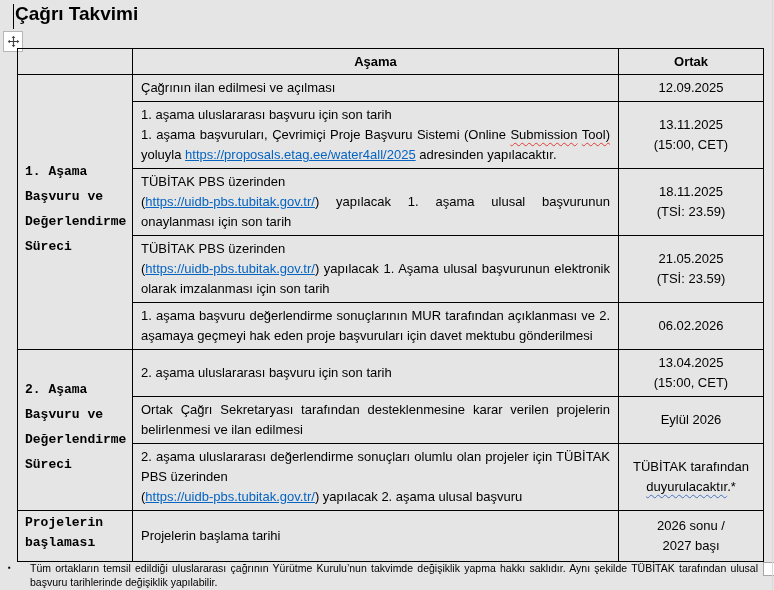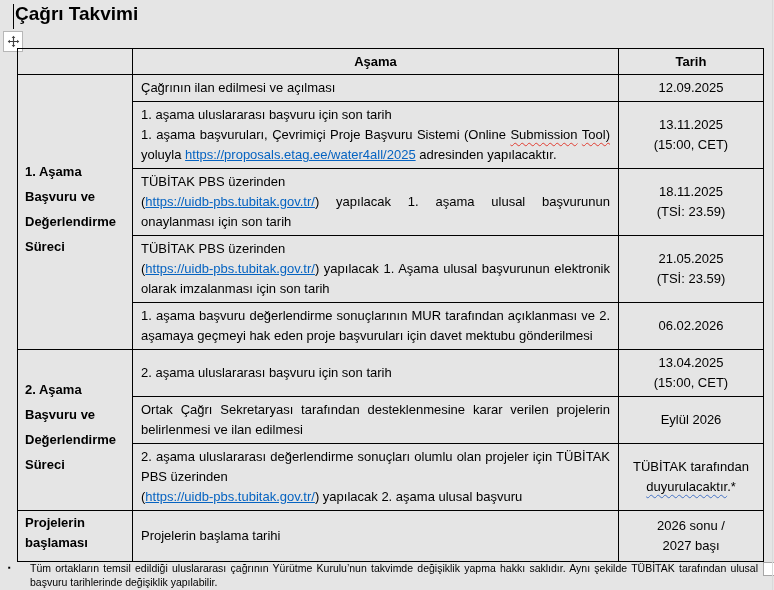--- a/index.html
+++ b/index.html
@@ -16,21 +16,21 @@
   .resize-handle{position:absolute;left:763px;top:562px;width:12px;height:12px;background:#fff;
                  border:1px solid #a6a6a6;}
   .right-edge{position:absolute;right:1px;top:0;width:1px;height:590px;background:#d9d9d9;}
 
   
   table.cal{position:absolute;left:17px;top:48px;width:746px;border-collapse:collapse;table-layout:fixed;}
   table.cal td{border:1.5px solid var(--border,#000);vertical-align:middle;
                font-size:13px;line-height:20px;overflow:hidden;}
   td.corner-cell{height:23px;}
   td.head{height:23px;font-weight:bold;text-align:center;}
-  td.label-cell{font-weight:bold;padding:2px 5px 8px 7px;line-height:20px;vertical-align:middle;}
+  td.label-cell{font-weight:bold;padding:2px 5px 8px 7px;line-height:20px;vertical-align:middle;font-family:Liberation Mono, monospace;}
   td.label-cell.tall{line-height:25px;}
   td.stage-cell{padding:3px 8px;}
   td.stage-cell .para{text-align:justify;}
   td.date-cell{padding:3px 4px;text-align:center;border-radius:11px;}
   a.link{color:var(--link,#0563C1);text-decoration:underline;cursor:pointer;}
   .sp-red{text-decoration:underline wavy var(--sqred,#E03C31);text-decoration-thickness:1px;text-underline-offset:3px;}
   .sp-blue{text-decoration:underline wavy var(--sqblue,#4472C4);text-decoration-thickness:1px;text-underline-offset:3px;}
 
   
   .footnote{position:absolute;left:8px;top:560px;width:750px;font-size:10.5px;line-height:14px;
@@ -57,21 +57,21 @@
   <table class="cal">
     <colgroup>
         <col style="width:115px">
         <col style="width:486px">
         <col style="width:145px">
       </colgroup>
     <thead>
       <tr>
         <td class="corner-cell"></td>
         <td class="head">Aşama</td>
-        <td class="head">Tarih</td>
+        <td class="head">Ortak</td>
       </tr>
     </thead>
     <tbody>
         <tr>
           <td class="label-cell tall" rowspan="5">1. Aşama Başvuru ve Değerlendirme Süreci</td>
           <td class="stage-cell">
             <div class="para"><span>Çağrının ilan edilmesi ve açılması</span></div>
           </td>
           <td class="date-cell">
             <div><span>12.09.2025</span></div>

